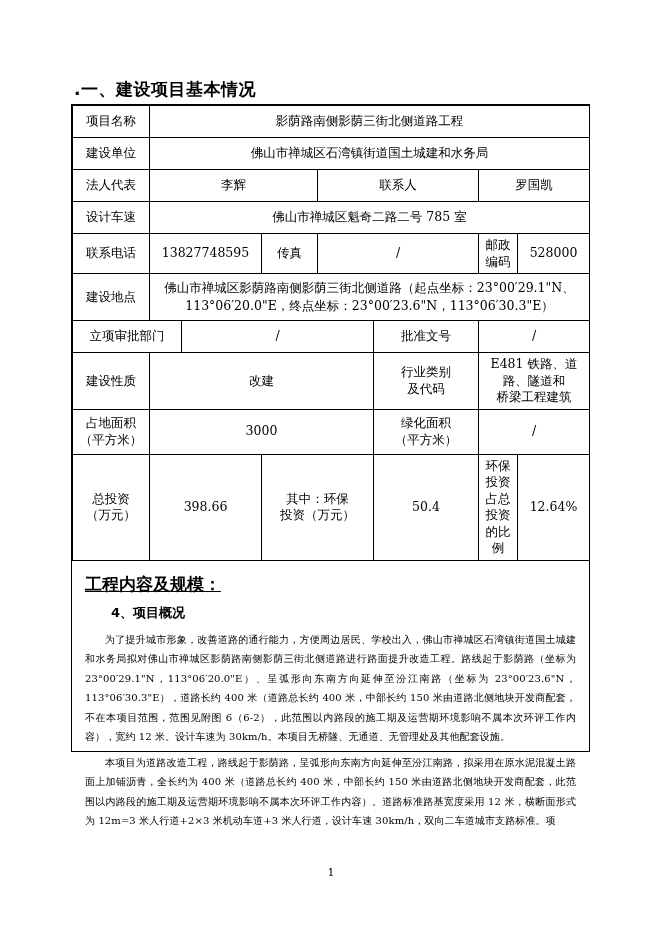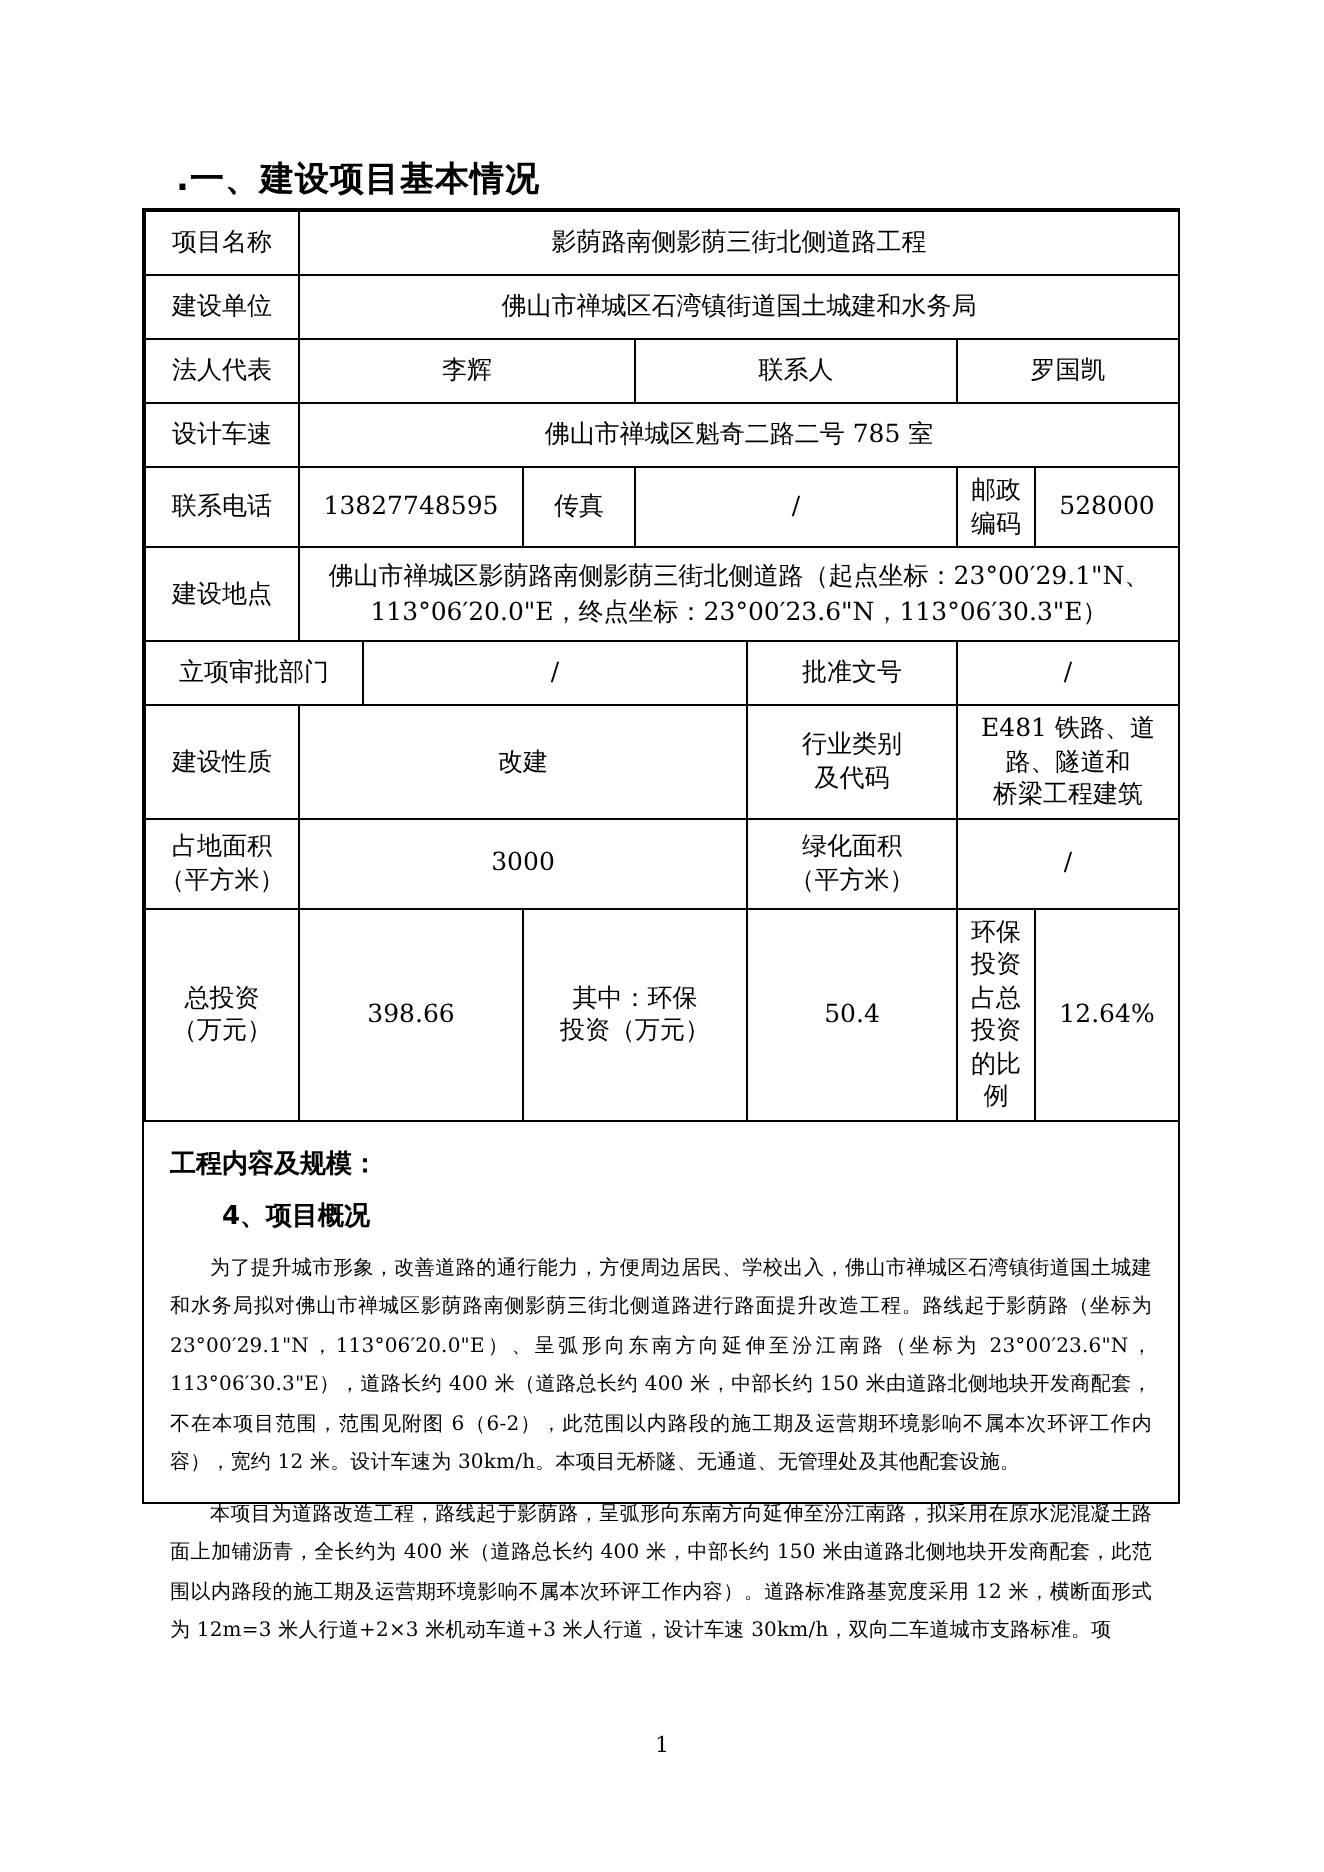--- a/index.html
+++ b/index.html
@@ -26,21 +26,20 @@
   
   .doc-title {
     position: absolute;
     left: 74px;
     top: 78px;
     font-size: 17px;
     font-weight: bold;
     letter-spacing: 0.5px;
     font-family: "DejaVu Sans", "Liberation Sans", sans-serif;
     white-space: nowrap;
-    margin-left: 14px;
   }
   
   .frame {
     position: absolute;
     left: 71px;
     top: 104px;
     width: 519px;
     height: 648px;
     border: 1.6px solid #000;
     box-sizing: border-box;
@@ -95,22 +94,23 @@
     line-height: 1.3;
   }
   
   .body-sec {
     padding: 8px 13px 0 13px;
     font-size: 13.2px;
   }
   .sec-head {
     font-weight: bold;
     font-family: "DejaVu Sans", "Liberation Sans", sans-serif;
-    font-size: 13px;
+    font-size: 17px;
     margin: 4px 0 8px 0;
+    text-decoration: underline;
   }
   .sub-head {
     font-weight: bold;
     font-family: "DejaVu Sans", "Liberation Sans", sans-serif;
     font-size: 13px;
     margin: 0 0 8px 0;
     padding-left: 26px;
   }
   p.para {
     margin: 0 0 6px 0;

